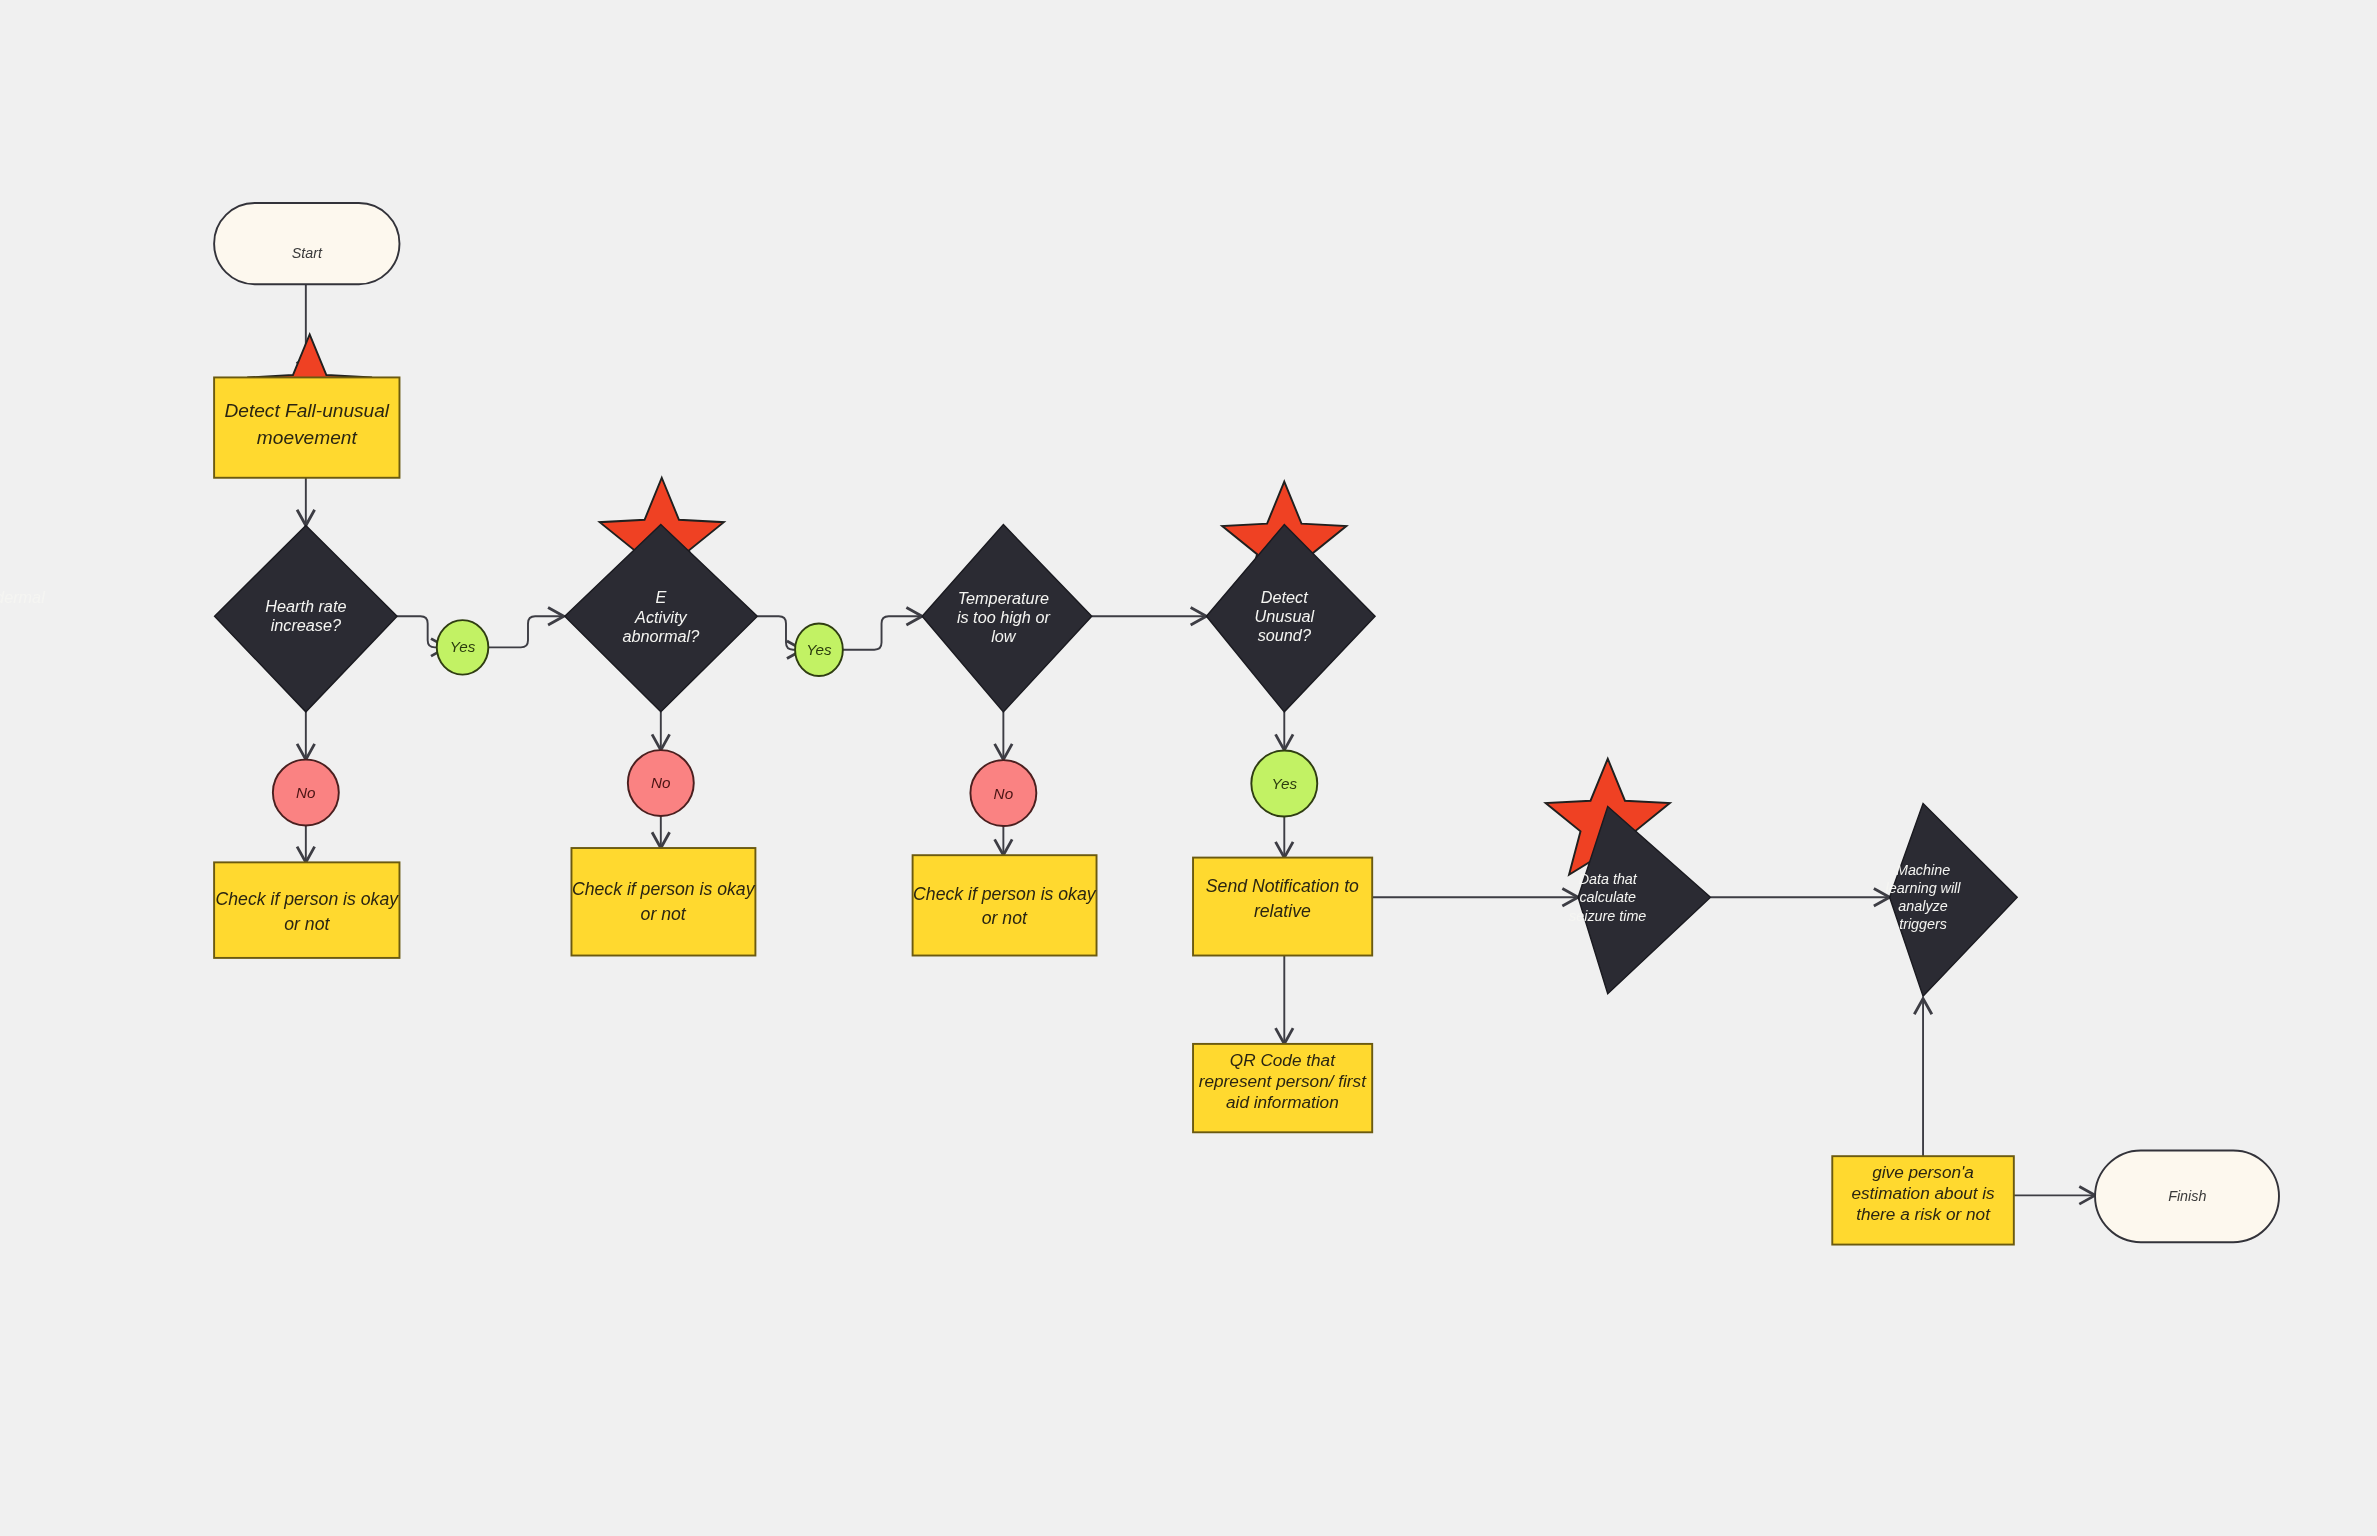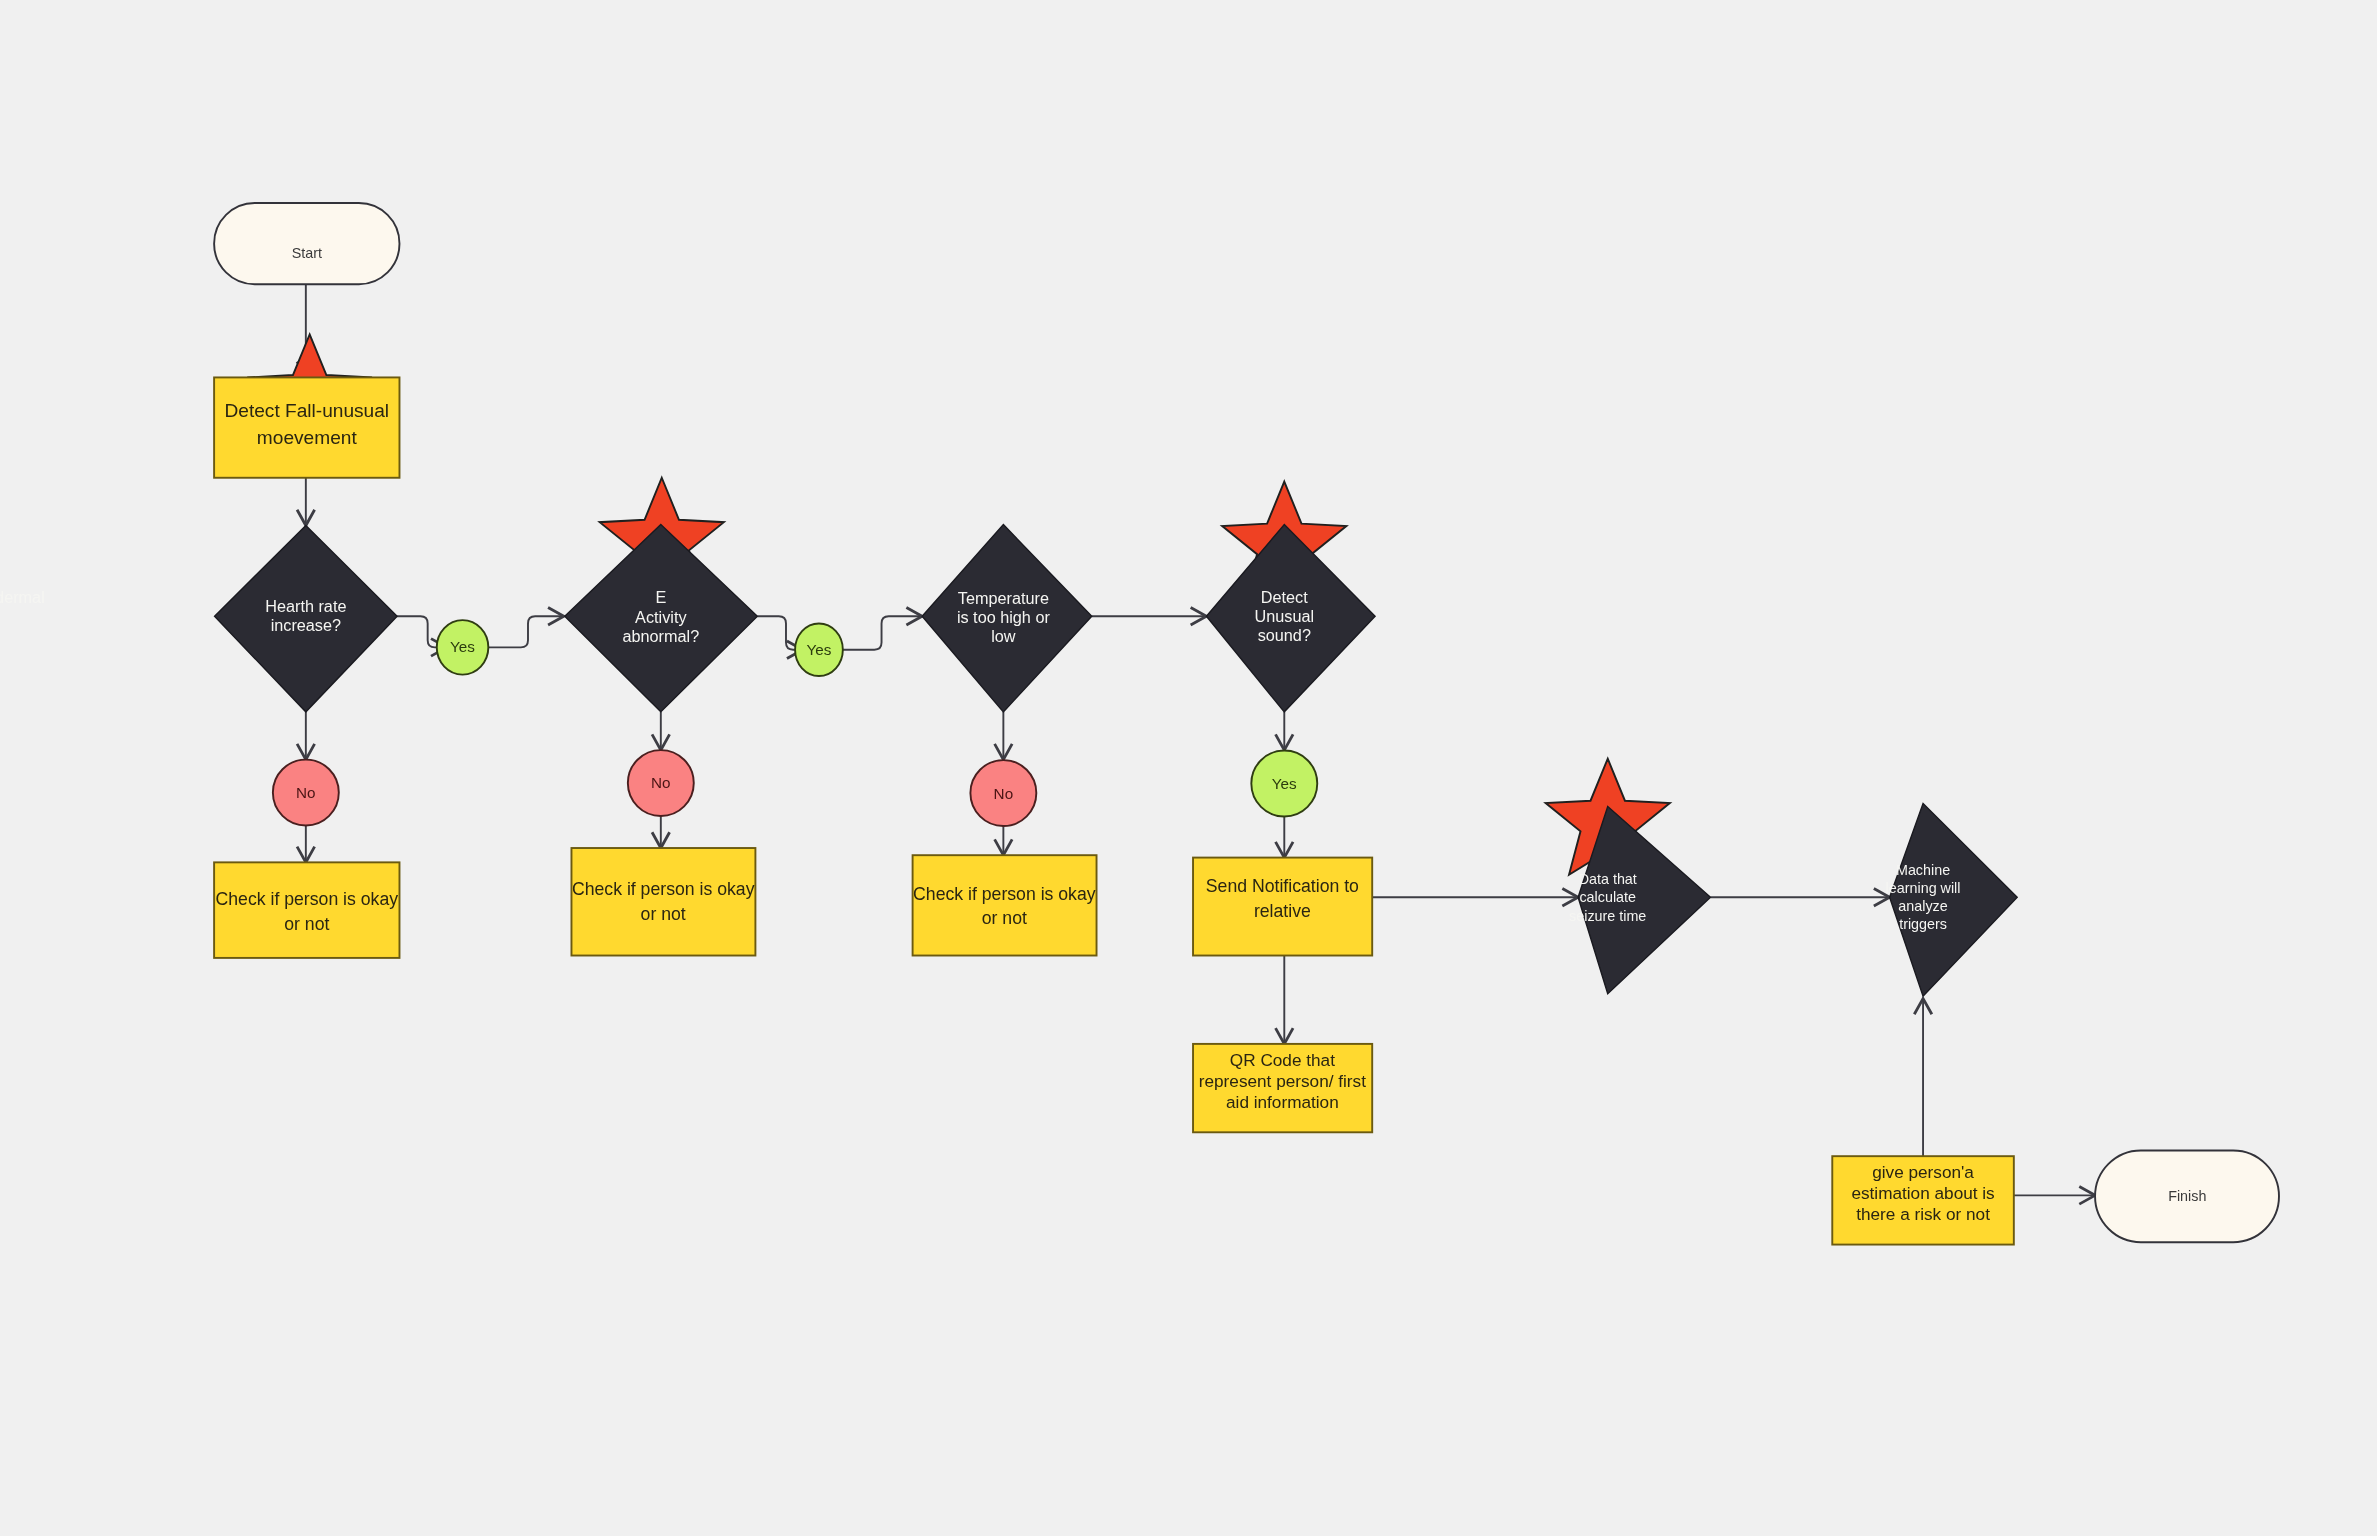--- a/index.html
+++ b/index.html
@@ -11,20 +11,21 @@
     width: 2377px;
     height: 1536px;
     overflow: hidden;
     font-family: "Liberation Sans", sans-serif;
   }
   #canvas {
     position: relative;
     width: 2109px;
     height: 1536px;
     background: #f0f0f0;
+    font-style: italic;
   }
   svg#flow {
     position: absolute;
     left: 0;
     top: 0;
     width: 2377px;
     height: 1536px;
   }
   .edge {
     fill: none;

